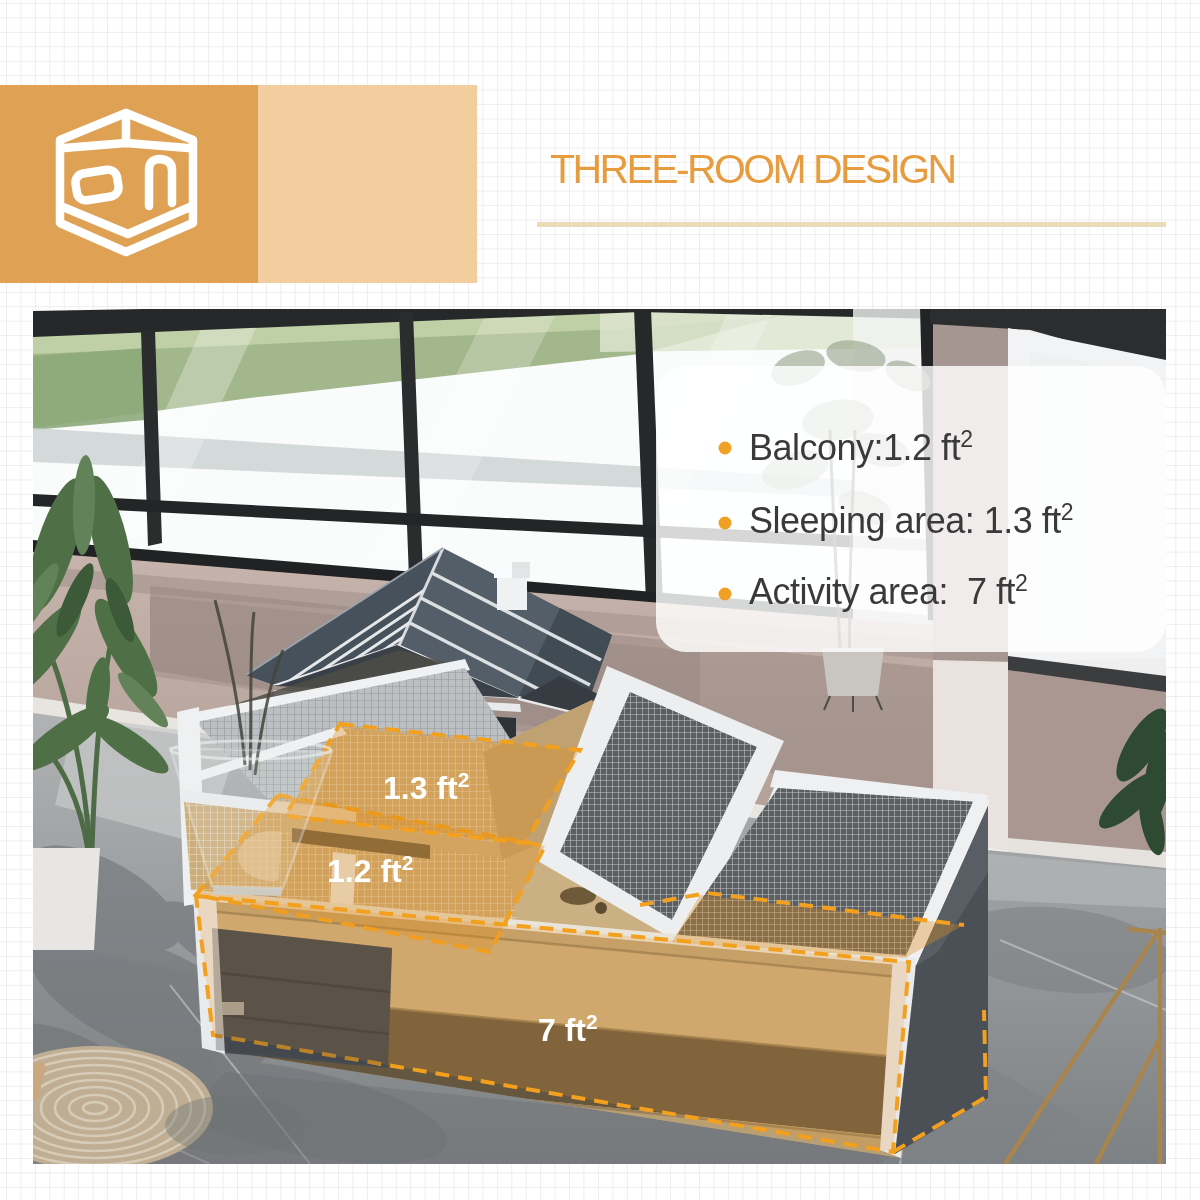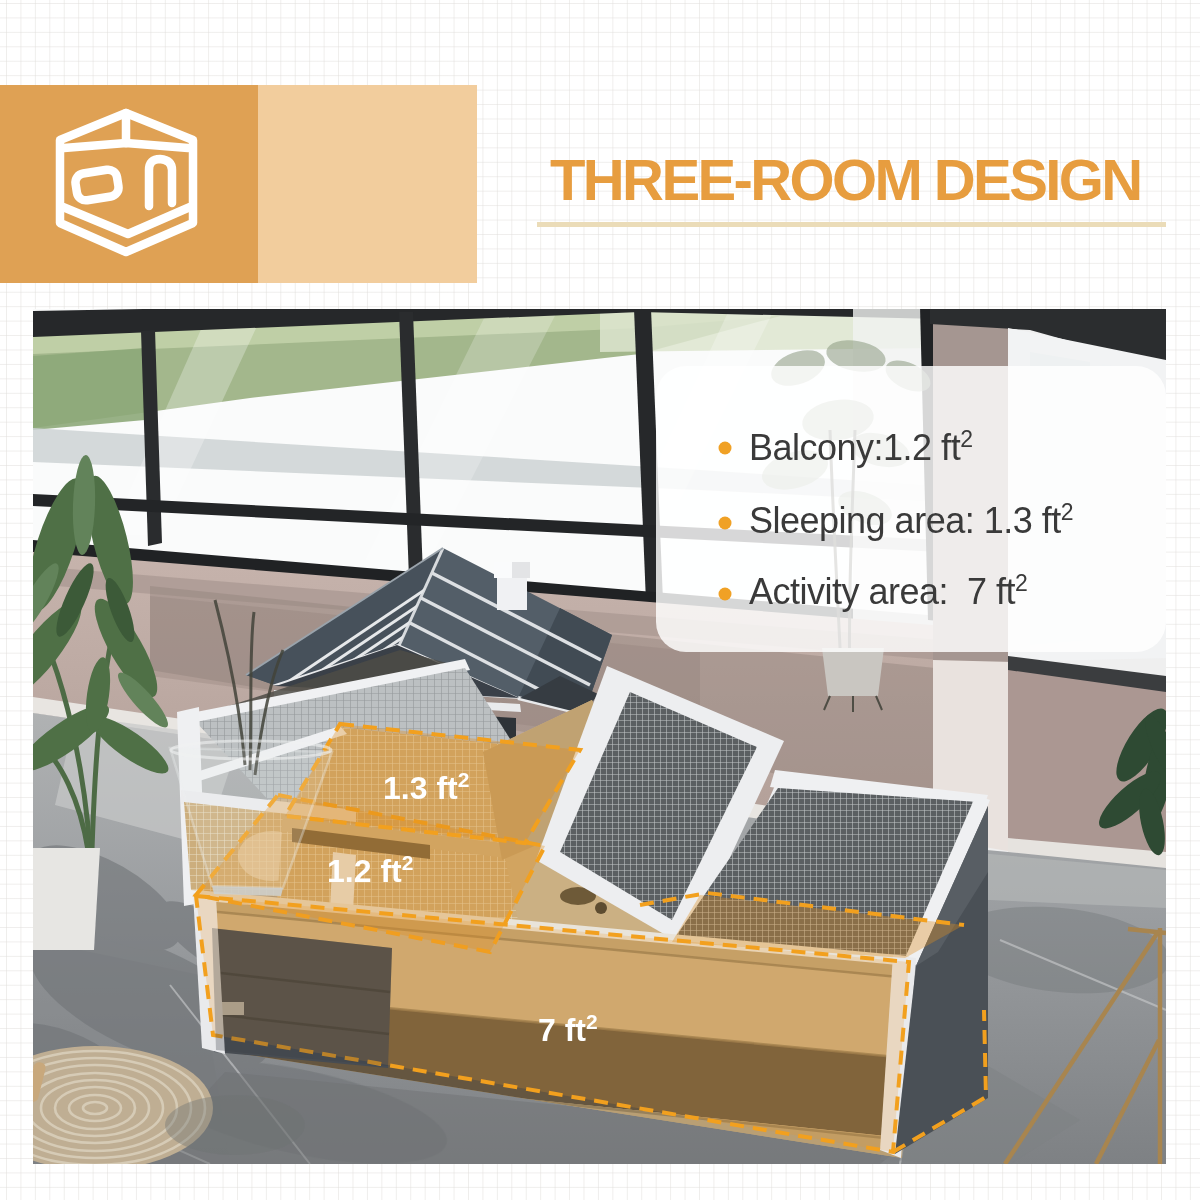--- a/index.html
+++ b/index.html
@@ -28,21 +28,21 @@
     <path d="M126,28 L126,58"></path>
     <path d="M64,63 L126,58 L188,63"></path>
     <path d="M63,122 L128,149 L190,122"></path>
     <g transform="translate(97,100) rotate(-9)">
       <rect x="-21" y="-13.5" width="42" height="27" rx="9"></rect>
     </g>
     <path d="M149,121 L149,85 Q149,74 160,74 Q172,75 172,85 L172,118"></path>
   </g>
 </svg>
 
-<div class="abs" style="left:550px;top:146px;width:640px;height:64px;color:#e79d3f;font-weight:bold;font-size:58px;letter-spacing:-2.6px;white-space:nowrap;">THREE-ROOM DESIGN</div>
+<div class="abs" style="left:550px;top:146px;width:640px;height:64px;color:#e79d3f;font-weight:normal;font-size:41px;letter-spacing:-2.6px;white-space:nowrap;">THREE-ROOM DESIGN</div>
 
 <div class="abs" style="left:537px;top:222px;width:629px;height:5px;background:#ebdcb8;"></div>
 
 <svg class="abs" style="left:33px;top:309px;" width="1133" height="855" viewBox="33 309 1133 855">
 <defs>
   <pattern id="meshDark" width="6" height="6" patternUnits="userSpaceOnUse">
     <rect width="6" height="6" fill="#5b5f62"></rect>
     <path d="M0,0 H6 M0,0 V6" stroke="#c4c8ca" stroke-width="1.1" fill="none"></path>
   </pattern>
   <pattern id="meshTan" width="7" height="7" patternUnits="userSpaceOnUse">

